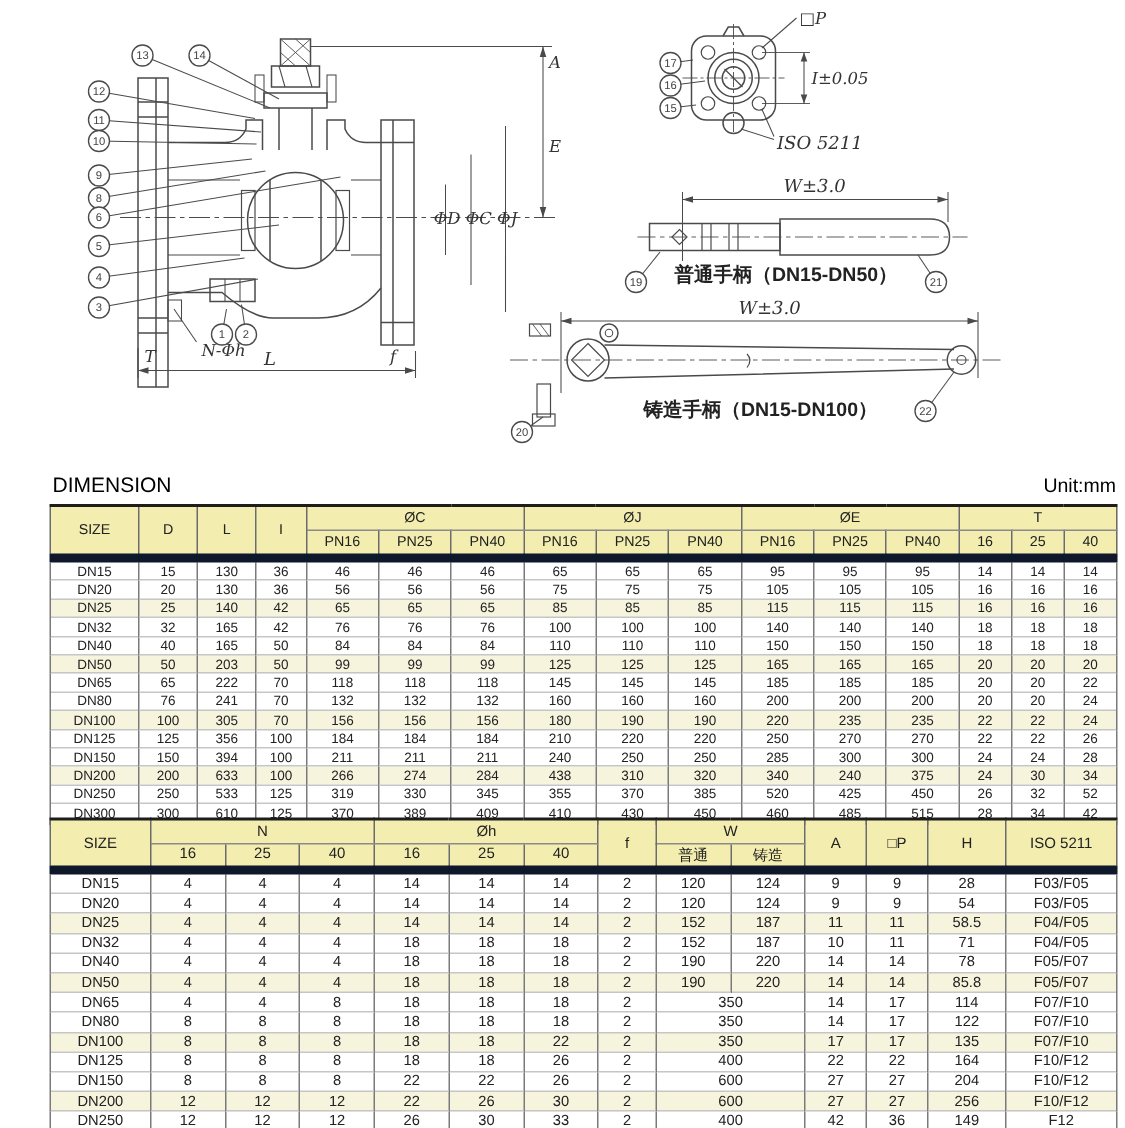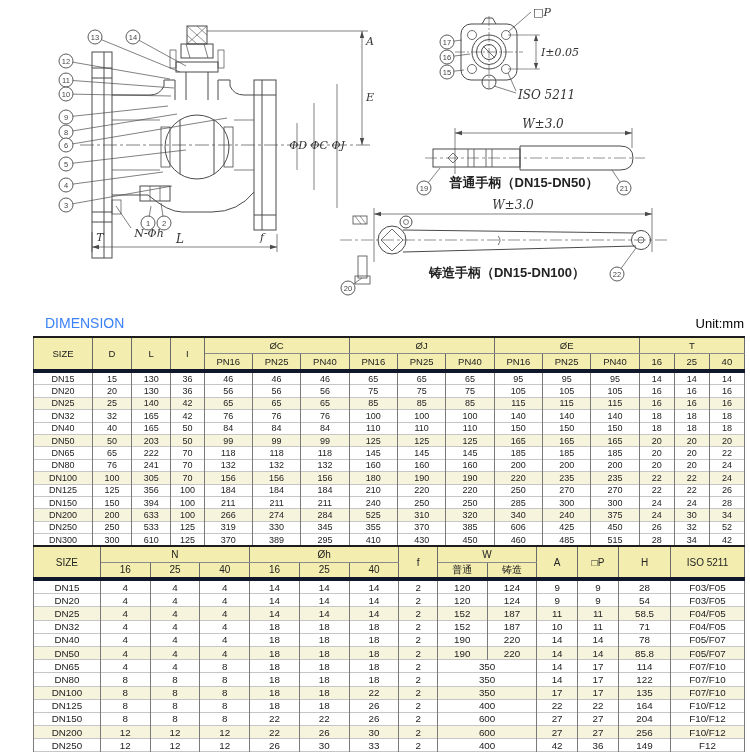--- a/index.html
+++ b/index.html
@@ -6,33 +6,33 @@
   #page{position:relative;width:750px;height:752px;background:#ffffff;overflow:hidden;
         font-family:"Liberation Sans",sans-serif;color:#1c1c1c;}
   
   #drawings{position:absolute;left:0;top:0;width:750px;height:315px;}
   svg text{font-family:"Liberation Sans",sans-serif;fill:#2e2e2e;}
   .dimlabel{font-family:"DejaVu Serif",serif;font-style:italic;font-size:12px;fill:#333;}
   .dimlabel-sm{font-family:"DejaVu Serif",serif;font-style:italic;font-size:11px;fill:#333;}
   .caption{font-size:13px;font-weight:600;fill:#222;}
   .callout-num{font-size:7.5px;fill:#444;}
   
-  .tbl-title{position:absolute;left:45px;top:315px;font-size:14px;color:#3b82f6;}
+  .tbl-title{position:absolute;left:35px;top:315px;font-size:14px;color:#000000;}
   .tbl-unit{position:absolute;right:6px;top:316px;font-size:13px;color:#000000;}
   .tblwrap{position:absolute;left:33px;width:712px;}
   #t1wrap{top:336px;}
   #t2wrap{top:545px;}
   table.dim-table{border-collapse:collapse;table-layout:fixed;width:100%;
         border-top:2.5px solid #1d1d1d;border-bottom:3px solid #3a3a3a;}
   table.dim-table th{background:#f3eeb0;font-weight:normal;color:#222;
         border-left:1px solid #6b6b6b;border-right:1px solid #6b6b6b;
         border-bottom:1px solid #8a8a8a;padding:0;}
   #t1wrap th{font-size:9.5px;height:15px;}
   #t2wrap th{font-size:10px;height:14.5px;}
-  table.dim-table thead{border-bottom:4px solid #0f172a;border-radius:14px;}
+  table.dim-table thead{border-bottom:6px solid #0f172a;border-radius:14px;}
   table.dim-table td{text-align:center;color:#222;padding:0;
         border-left:1px solid #7a7a7a;border-right:1px solid #7a7a7a;
         border-top:1px solid #c6c6c6;}
   #t1wrap td{font-size:9px;height:11.4px;}
   #t2wrap td{font-size:9.8px;height:12.2px;}
   table.dim-table tr.stripe td{background:#f7f4dd;}
 </style>
 </head>
 <body>
 
@@ -532,56 +532,56 @@
             <td>28</td>
           </tr>
           <tr class="stripe">
             <td>DN200</td>
             <td>200</td>
             <td>633</td>
             <td>100</td>
             <td>266</td>
             <td>274</td>
             <td>284</td>
-            <td>525</td>
+            <td>438</td>
             <td>310</td>
             <td>320</td>
             <td>340</td>
             <td>240</td>
             <td>375</td>
             <td>24</td>
             <td>30</td>
             <td>34</td>
           </tr>
           <tr>
             <td>DN250</td>
             <td>250</td>
             <td>533</td>
             <td>125</td>
             <td>319</td>
             <td>330</td>
             <td>345</td>
             <td>355</td>
             <td>370</td>
             <td>385</td>
-            <td>606</td>
+            <td>520</td>
             <td>425</td>
             <td>450</td>
             <td>26</td>
             <td>32</td>
             <td>52</td>
           </tr>
           <tr>
             <td>DN300</td>
             <td>300</td>
             <td>610</td>
             <td>125</td>
             <td>370</td>
             <td>389</td>
-            <td>295</td>
+            <td>409</td>
             <td>410</td>
             <td>430</td>
             <td>450</td>
             <td>460</td>
             <td>485</td>
             <td>515</td>
             <td>28</td>
             <td>34</td>
             <td>42</td>
           </tr>

